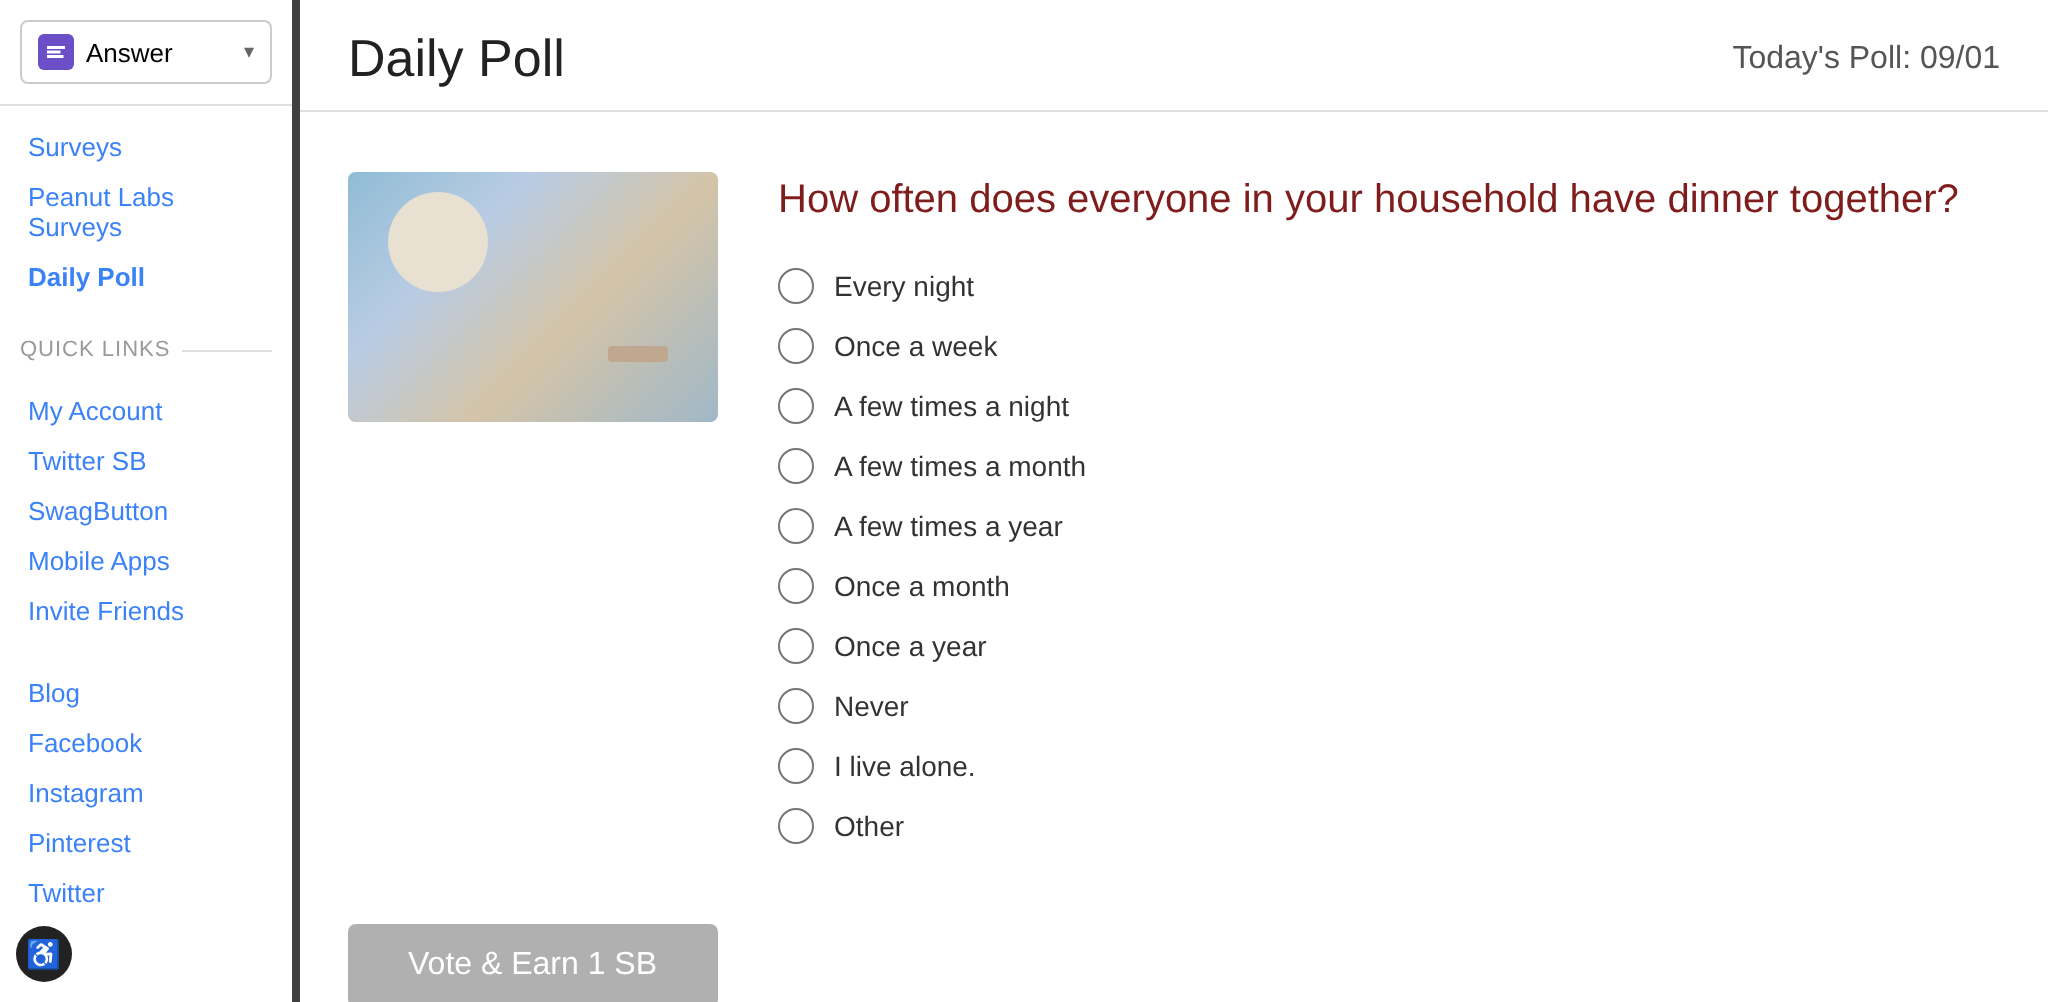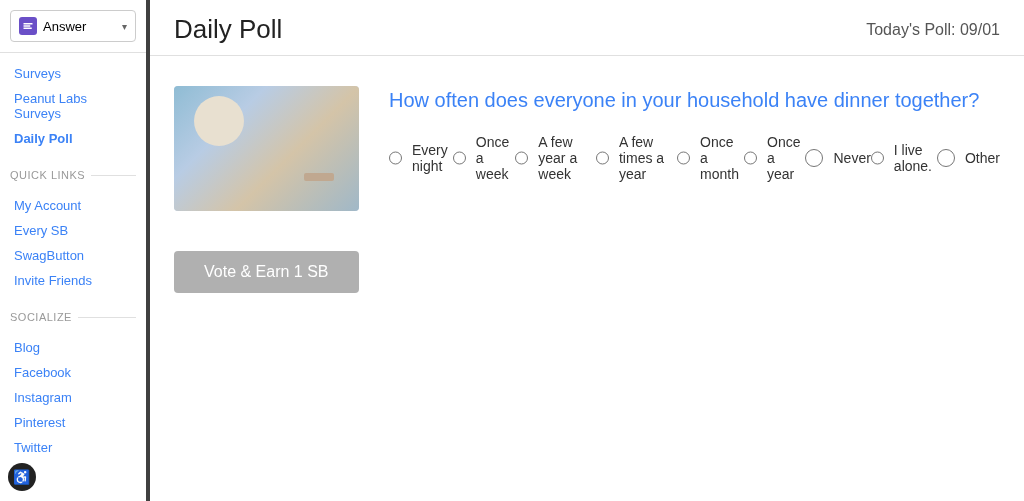--- a/index.html
+++ b/index.html
@@ -135,26 +135,26 @@
       background: #c0a890;
       bottom: 30px; right: 25px;
       border-radius: 2px;
     }
 
     .poll-right { flex: 1; }
 
     .poll-question {
       font-size: 20px;
       font-weight: 400;
-      color: #3b82f6;
+      color: #7f1d1d;
       margin-bottom: 20px;
       line-height: 1.4;
     }
 
-    .poll-options { display: flex; flex-direction: row; }
+    .poll-options { display: flex; flex-direction: column; gap: 12px; }
 
     .poll-option {
       display: flex;
       align-items: center;
       gap: 10px;
       cursor: pointer;
     }
 
     .poll-option input[type="radio"] {
       width: 18px;
@@ -223,28 +223,26 @@
     <a href="#">Surveys</a>
     <a href="#">Peanut Labs Surveys</a>
     <a href="#" class="active"><strong>Daily Poll</strong></a>
   </div>
 
   <div class="sidebar-section-title">
     <span>QUICK LINKS</span>
   </div>
   <div class="sidebar-nav">
     <a href="#">My Account</a>
-    <a href="#">Every SB</a>
+    <a href="#">Twitter SB</a>
     <a href="#">SwagButton</a>
+    <a href="#">Mobile Apps</a>
     <a href="#">Invite Friends</a>
   </div>
 
-  <div class="sidebar-section-title">
-    <span>SOCIALIZE</span>
-  </div>
   <div class="sidebar-nav">
     <a href="#">Blog</a>
     <a href="#">Facebook</a>
     <a href="#">Instagram</a>
     <a href="#">Pinterest</a>
     <a href="#">Twitter</a>
   </div>
 </div>
 
 <div id="main">
@@ -264,21 +262,25 @@
         <div class="poll-option">
           <input type="radio" name="poll" id="opt1" style="">
           <label for="opt1">Every night</label>
         </div>
         <div class="poll-option">
           <input type="radio" name="poll" id="opt2" style="">
           <label for="opt2">Once a week</label>
         </div>
         <div class="poll-option">
           <input type="radio" name="poll" id="opt3" style="">
-          <label for="opt3">A few year a week</label>
+          <label for="opt3">A few times a night</label>
+        </div>
+        <div class="poll-option">
+          <input type="radio" name="poll" id="opt4" style="">
+          <label for="opt4">A few times a month</label>
         </div>
         <div class="poll-option">
           <input type="radio" name="poll" id="opt6" style="">
           <label for="opt6">A few times a year</label>
         </div>
         <div class="poll-option">
           <input type="radio" name="poll" id="opt5" style="">
           <label for="opt5">Once a month</label>
         </div>
         <div class="poll-option">

